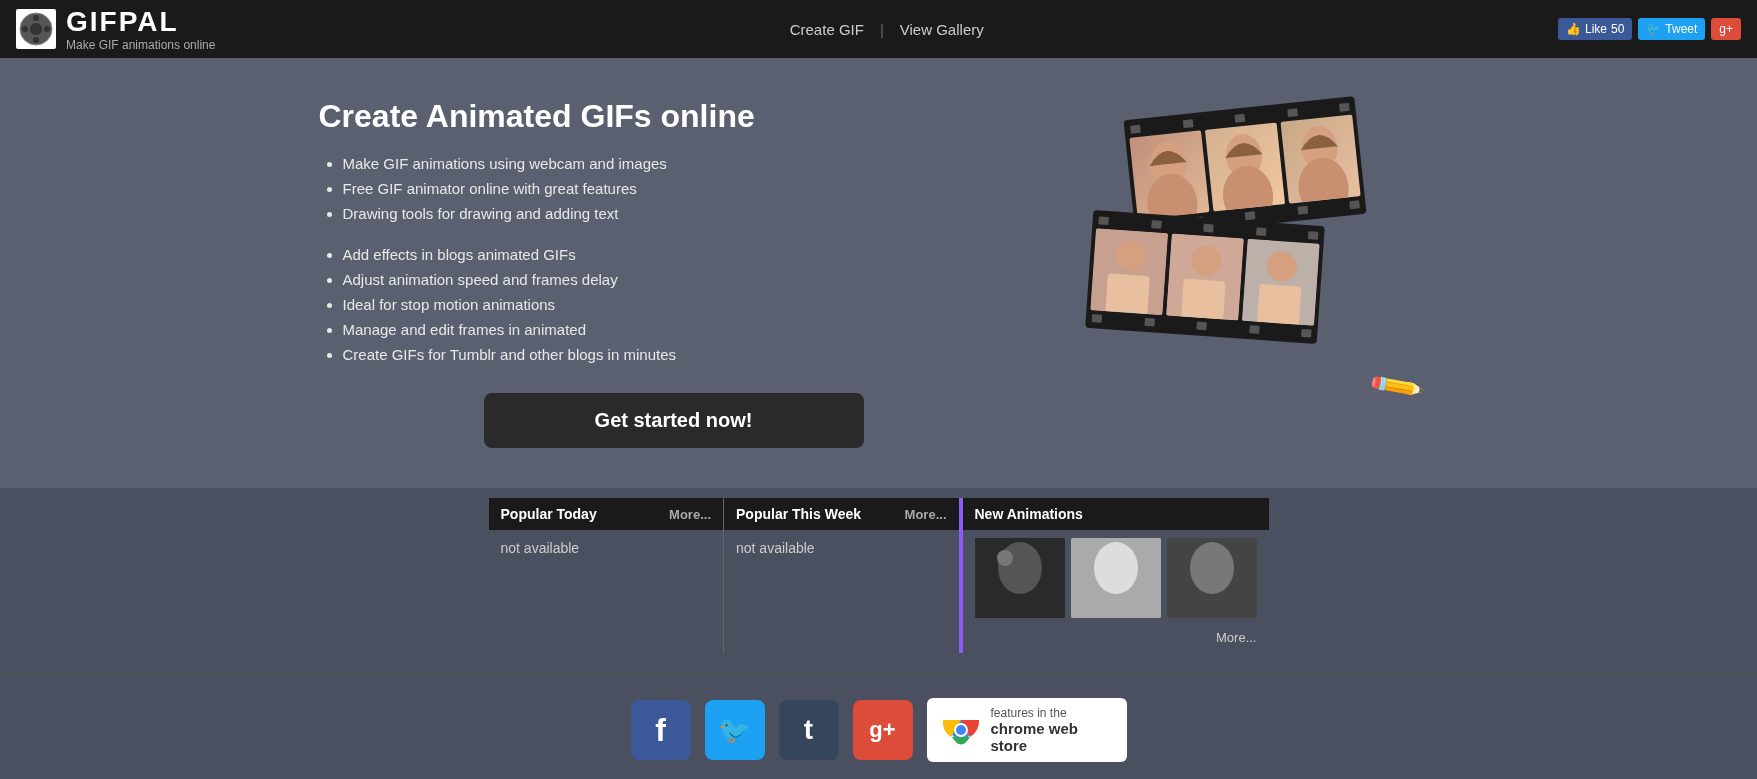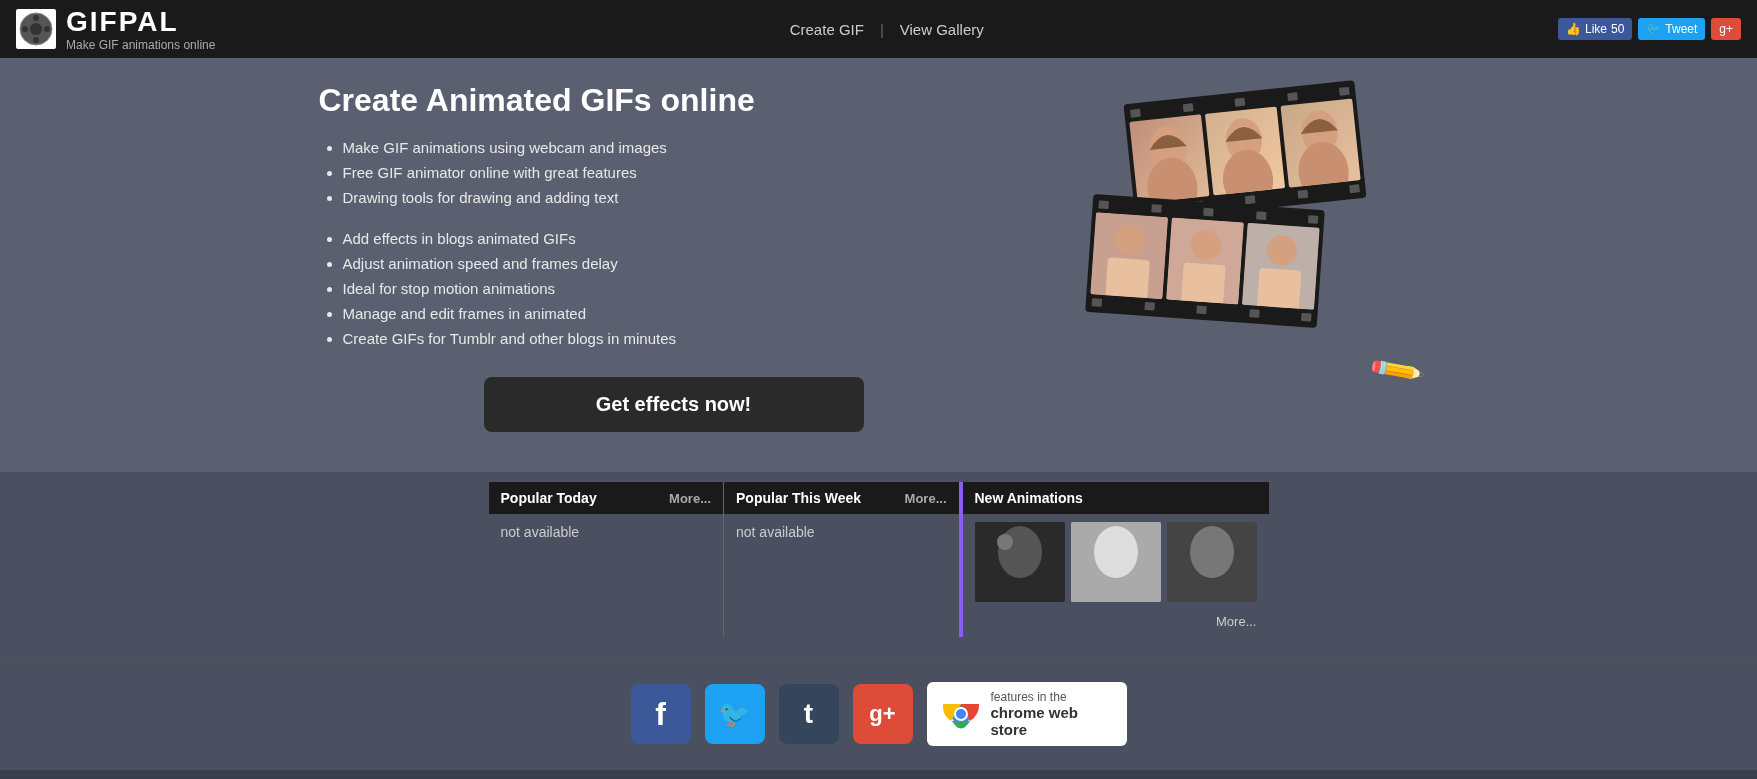--- a/index.html
+++ b/index.html
@@ -41,21 +41,21 @@
     }
     .gp-btn {
       background: #dd4b39; border: none; border-radius: 3px;
       color: #fff; font-size: 12px; padding: 4px 8px; cursor: pointer;
       display: flex; align-items: center; gap: 4px;
     }
 
     
     #hero {
       background: #5a6070;
-      padding: 24px 0 40px 0;
+      padding: 40px 0 40px 0;
       display: flex;
       justify-content: center;
       align-items: center;
       position: relative;
     }
     #hero-content {
       display: flex;
       align-items: flex-start;
       gap: 60px;
       max-width: 1200px;
@@ -245,21 +245,21 @@
       <ul id="hero-list" style="list-style:disc;padding-left:24px;margin-bottom:30px;">
         <li style="font-size:15px;color:#e8e8e8;margin-bottom:8px;">Make GIF animations using webcam and images</li>
         <li style="font-size:15px;color:#e8e8e8;margin-bottom:8px;">Free GIF animator online with great features</li>
         <li style="font-size:15px;color:#e8e8e8;margin-bottom:24px;">Drawing tools for drawing and adding text</li>
         <li style="font-size:15px;color:#e8e8e8;margin-bottom:8px;">Add effects in blogs animated GIFs</li>
         <li style="font-size:15px;color:#e8e8e8;margin-bottom:8px;">Adjust animation speed and frames delay</li>
         <li style="font-size:15px;color:#e8e8e8;margin-bottom:8px;">Ideal for stop motion animations</li>
         <li style="font-size:15px;color:#e8e8e8;margin-bottom:8px;">Manage and edit frames in animated</li>
         <li style="font-size:15px;color:#e8e8e8;margin-bottom:8px;">Create GIFs for Tumblr and other blogs in minutes</li>
       </ul>
-      <button id="get-started-btn">Get effects now!</button>
+      <button id="get-started-btn">Get started now!</button>
     </div>
     <div id="hero-image" style="width:350px;flex-shrink:0;position:relative;height:320px;">
 
       <div style="position:absolute;top:10px;left:40px;transform:rotate(-6deg);background:#1a1a1a;border-radius:4px;padding:6px 4px;display:flex;flex-direction:column;gap:4px;">
         <div style="display:flex;justify-content:space-between;padding:0 2px;">
           <div style="width:10px;height:8px;background:#555;border-radius:1px;"></div>
           <div style="width:10px;height:8px;background:#555;border-radius:1px;"></div>
           <div style="width:10px;height:8px;background:#555;border-radius:1px;"></div>
           <div style="width:10px;height:8px;background:#555;border-radius:1px;"></div>
           <div style="width:10px;height:8px;background:#555;border-radius:1px;"></div>

